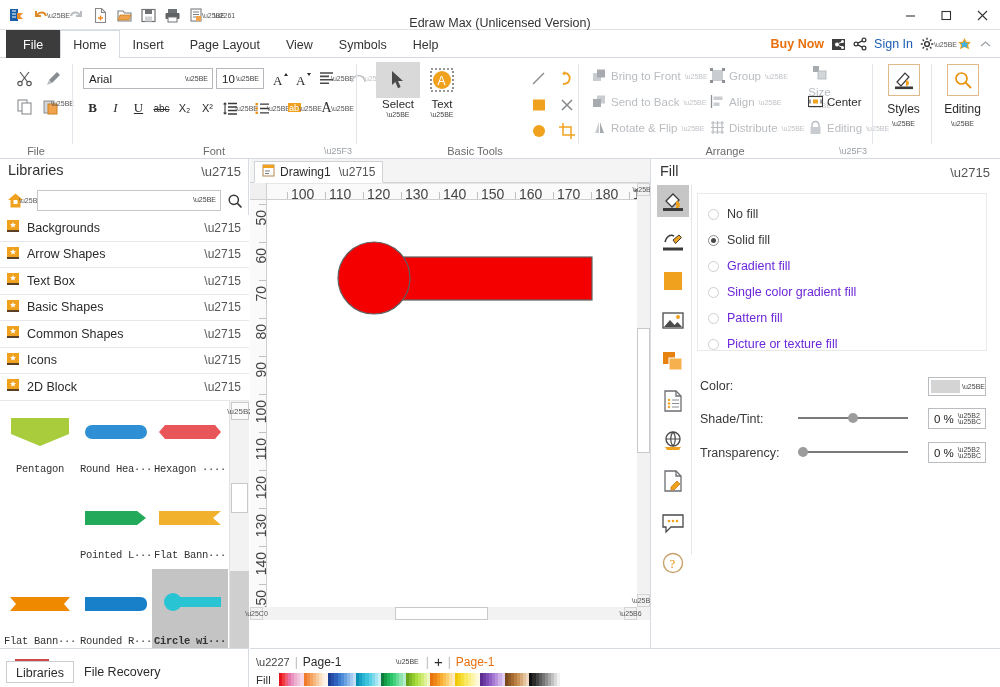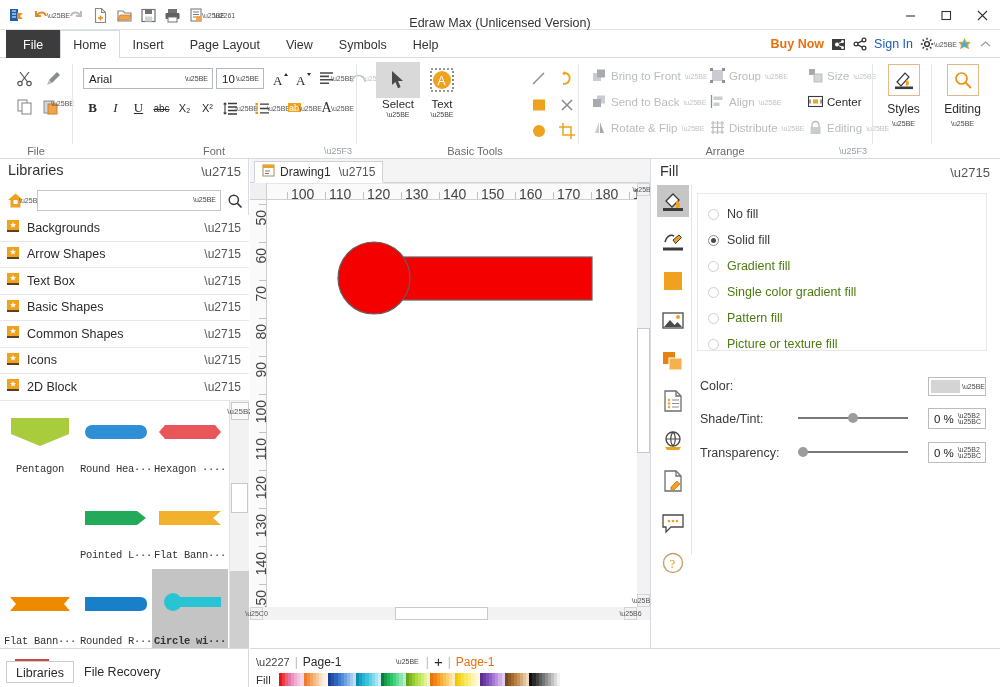--- a/index.html
+++ b/index.html
@@ -195,21 +195,21 @@
   .rail-btn.sel { background:#c6c6c6; }
 
   .radio-box { position:absolute; left:46px; top:34px; width:290px; height:158px;
                border:1px solid #e9e9e9; }
   .radio-row { position:absolute; left:10px; display:flex; align-items:center; cursor:default; height:18px; }
   .rdo { width:11px; height:11px; border-radius:50%; border:1px solid #cfcfcf; background:#fff;
          display:flex; align-items:center; justify-content:center; }
   .rdo.on { border-color:#8a8a8a; }
   .rdo.on::after { content:""; width:5px; height:5px; border-radius:50%; background:#4a4a4a; }
   .rdo-lb { margin-left:8px; font-size:12.5px; color:#3a3a3a; }
-  .rdo-lb.dim { color:#4d7c0f; }
+  .rdo-lb.dim { color:#6d28d9; }
 
   .f-label { position:absolute; left:49px; font-size:12.5px; color:#3a3a3a; }
   .colorbtn { position:absolute; right:14px; width:58px; height:19px; border:1px solid #b9bdc1;
               background:#fff; display:flex; align-items:center; cursor:default; }
   .colorbtn .sw2 { width:42px; height:13px; margin-left:2px; background:#d4d4d4; }
   .colorbtn .cv { margin-left:2px; font-size:7px; color:#444; }
 
   .sld { position:absolute; height:14px; }
   .sld .trk { position:absolute; left:0; top:6px; width:100%; height:1.5px; background:#7a7a7a; }
   .sld .nub { position:absolute; top:2px; width:10px; height:10px; border-radius:50%; background:#9c9c9c; }
@@ -566,21 +566,21 @@
         <span class="arr-cr">\u25BE</span>
       </div>
       <div class="arr-item" style="left:130px; top:59px;">
         <span><svg width="15" height="15" viewBox="0 0 15 15">
               <path d="M3 1v13M7.5 1v13M12 1v13M1 3h13M1 7.5h13M1 12h13" stroke="#b8bcc0" stroke-width="1.2"></path>
             </svg></span>
         <span>Distribute</span>
         <span class="arr-cr">\u25BE</span>
       </div>
 
-      <div class="arr-item" style="left:228px; top:7px;">
+      <div class="arr-item" style="left:228px; top:7px;flex-direction:column;">
         <span><svg width="15" height="15" viewBox="0 0 15 15">
               <rect x="1" y="1" width="6" height="6" fill="#a7abaf"></rect>
               <rect x="6" y="6" width="8" height="8" fill="#d3d6d9" stroke="#b0b4b8" stroke-width="0.8"></rect>
             </svg></span>
         <span>Size</span>
         <span class="arr-cr">\u25BE</span>
       </div>
       <div class="arr-item on" style="left:228px; top:33px;">
         <span><svg width="15" height="15" viewBox="0 0 15 15">
               <rect x="0.5" y="2.5" width="14" height="10" fill="#fff" stroke="#3a3a3a" stroke-width="1.1"></rect>

